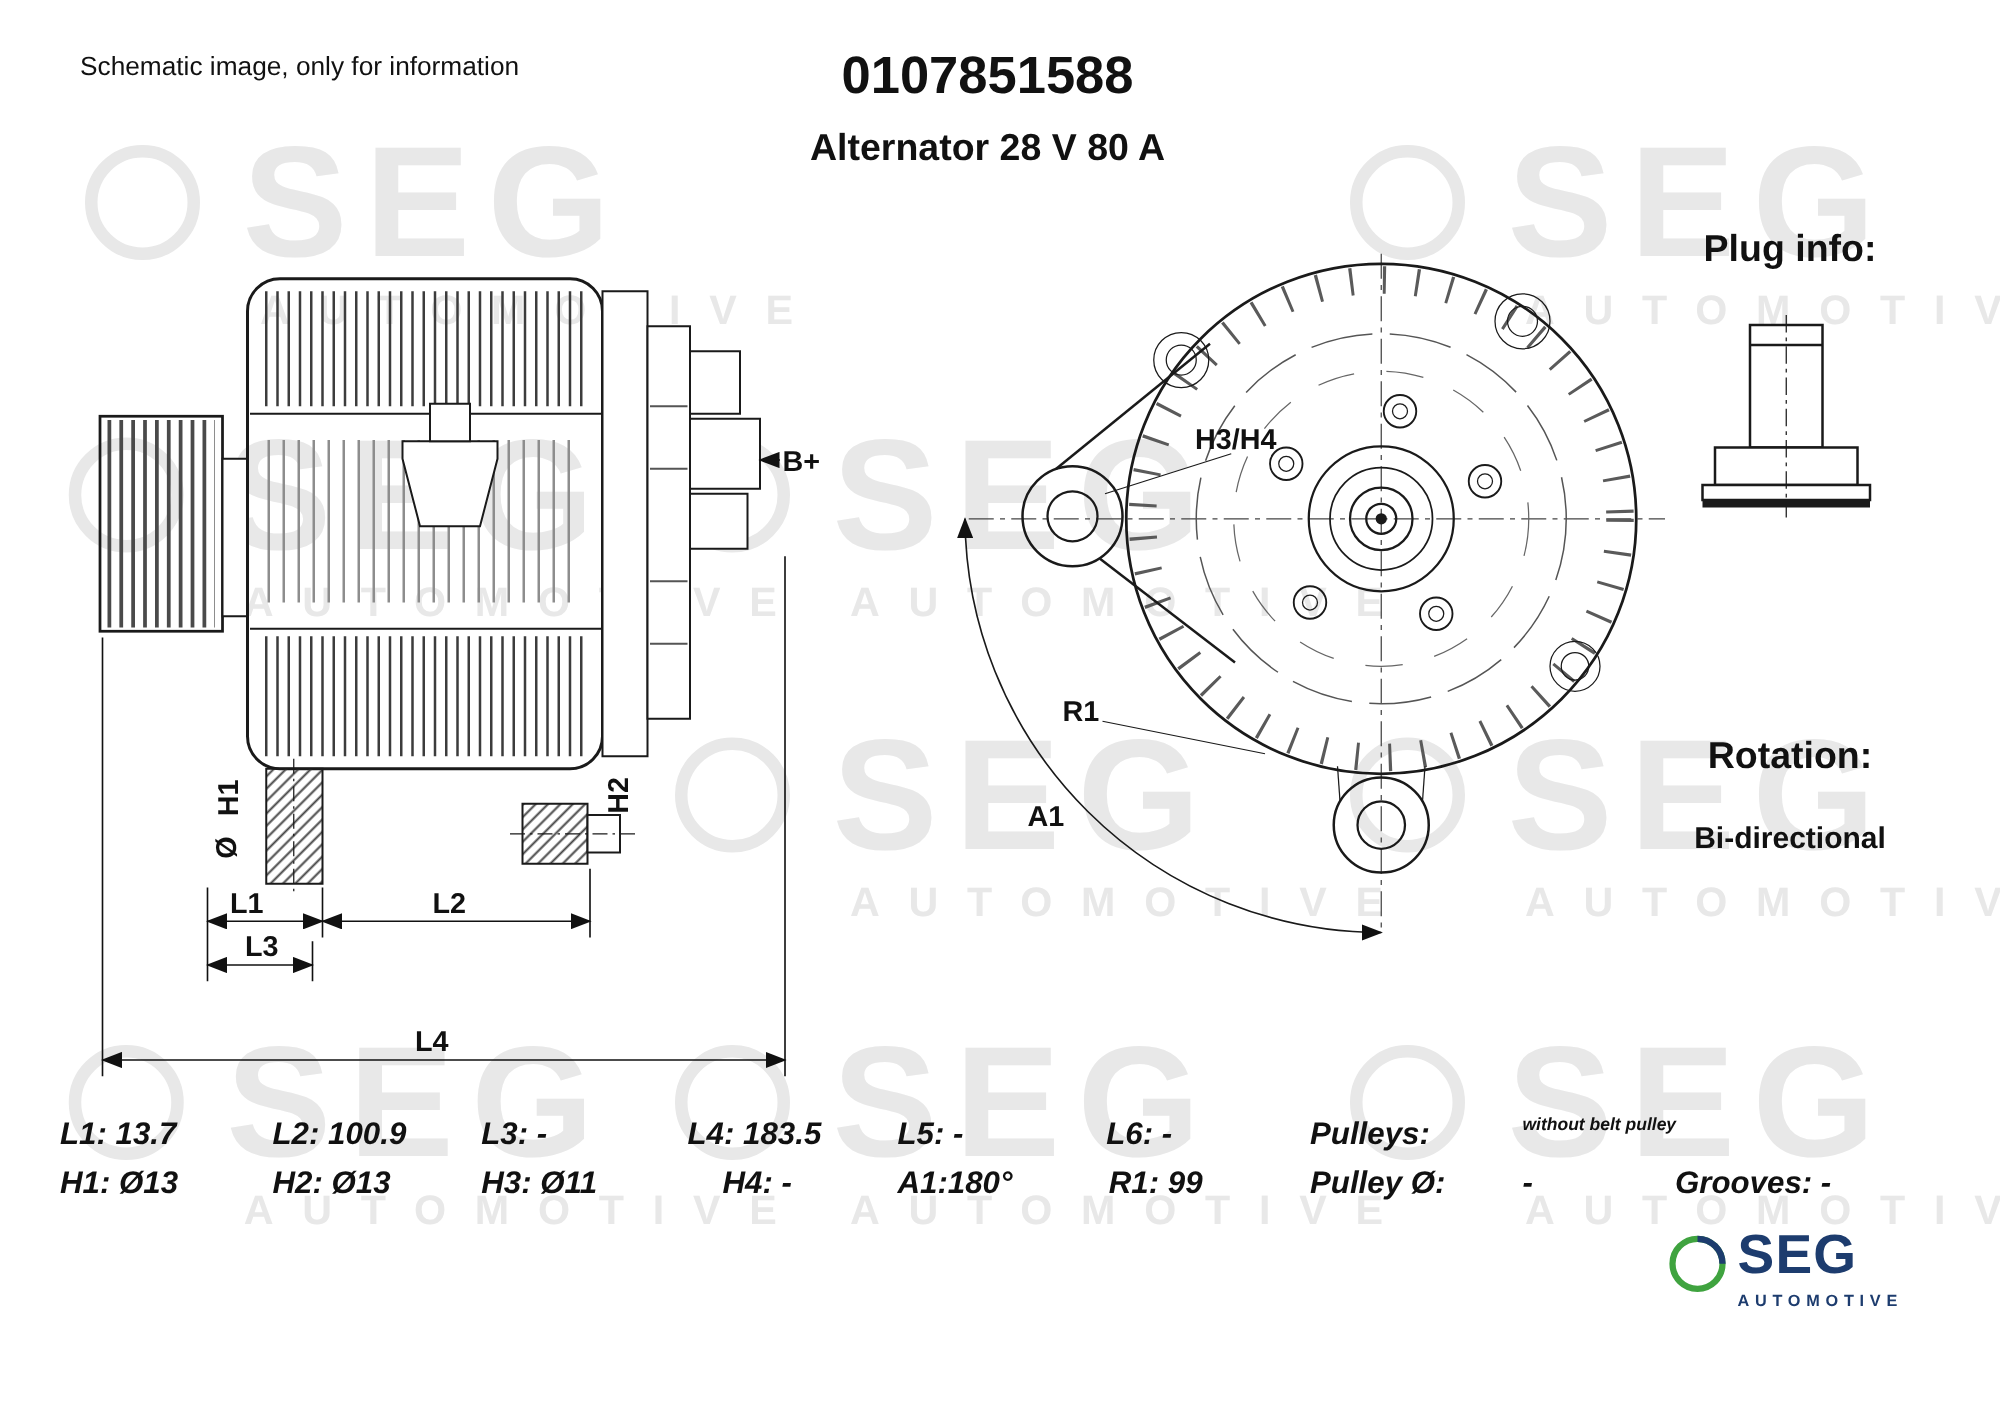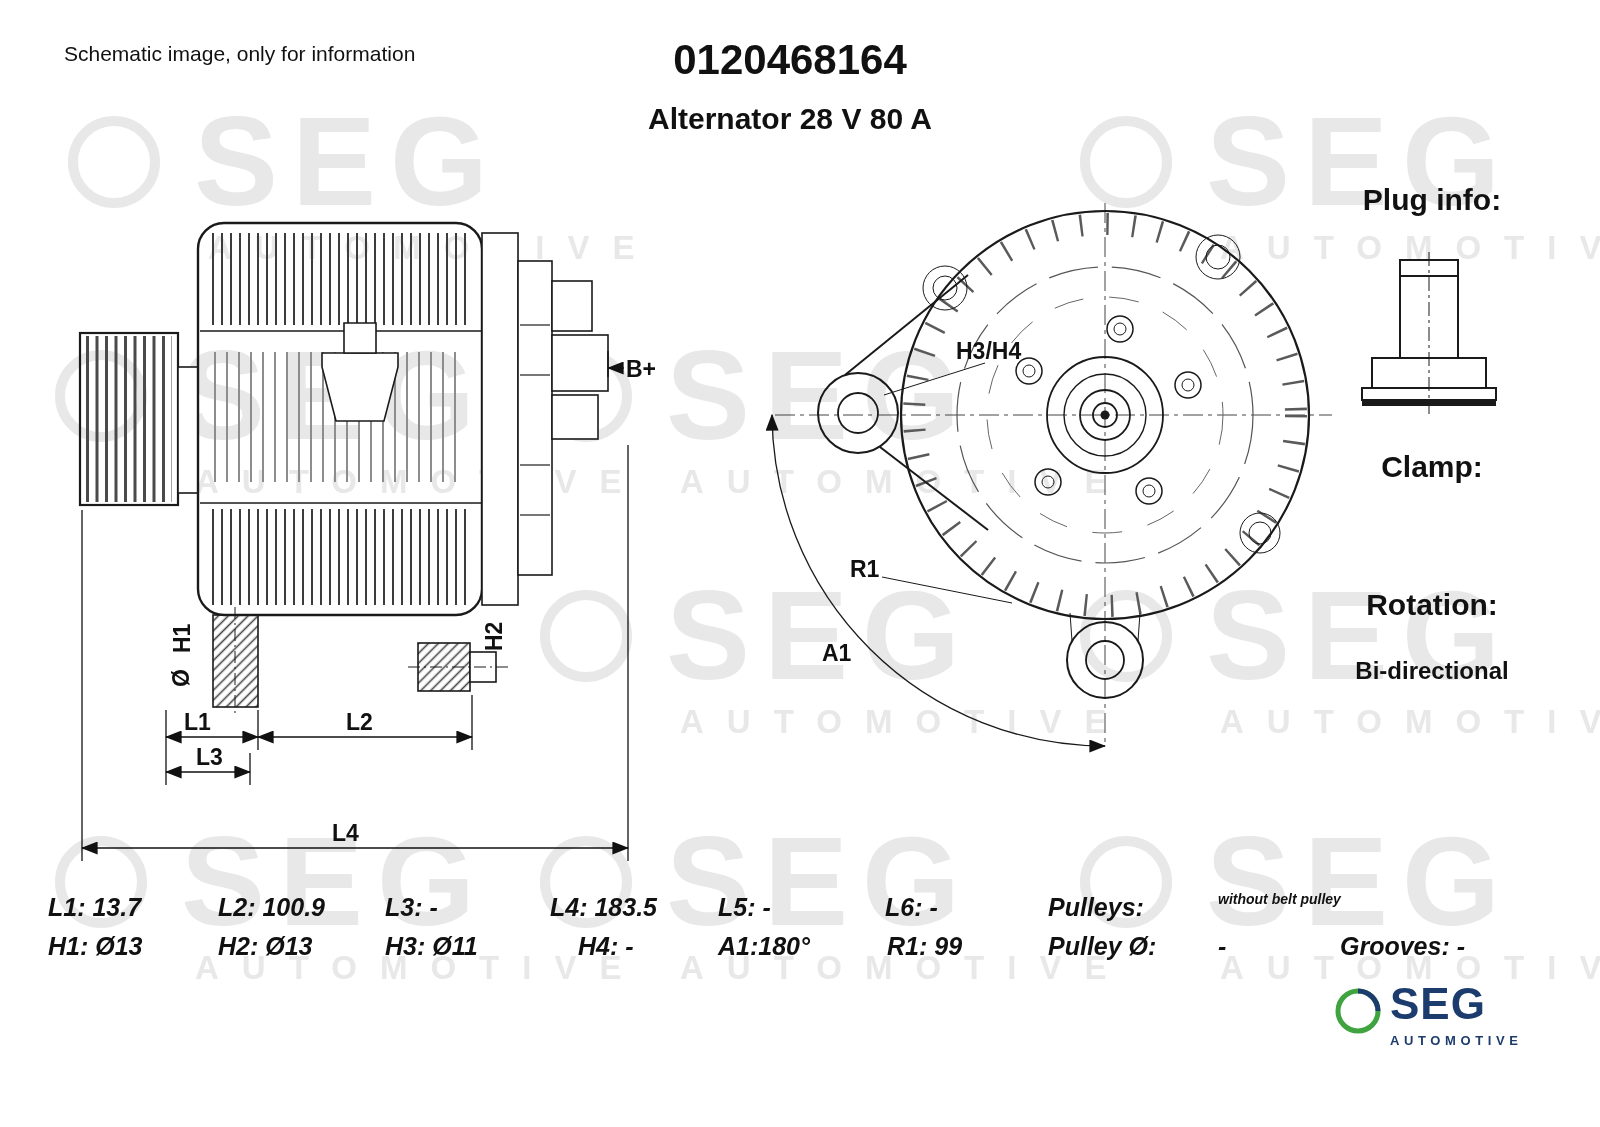--- a/index.html
+++ b/index.html
@@ -109,21 +109,21 @@
 <div class="wm" style="left:1080px;top:828px">
   <div class="wm-row">
       <span class="wm-ring"></span>
       <span class="wm-seg">SEG</span>
     </div>
   <div class="wm-auto">AUTOMOTIVE</div>
 </div>
 
 <div class="note">Schematic image, only for information</div>
 <div class="titleblock">
-  <div class="part-number">0120468164</div>
+  <div class="part-number">0107851588</div>
   <div class="product-title">Alternator 28 V 80 A</div>
 </div>
 
 <svg class="abs" style="left:60px;top:205px" width="600" height="680" viewBox="0 0 600 680">
   <defs>
     <marker id="arr" markerWidth="13" markerHeight="10" refX="12" refY="5" orient="auto-start-reverse">
       <path d="M0,0 L13,5 L0,10 z" fill="#111"></path>
     </marker>
     <pattern id="hatch" width="7" height="7" patternUnits="userSpaceOnUse" patternTransform="rotate(45)">
       <line x1="3.5" y1="0" x2="3.5" y2="7" stroke="#444" stroke-width="1.6"></line>
@@ -240,21 +240,20 @@
   </g>
   <g font-size="23" font-weight="bold" fill="#111">
     <text x="196" y="164">H3/H4</text>
     <text x="90" y="382">R1</text>
     <text x="62" y="466">A1</text>
   </g>
 </svg>
 
 <div class="info-panel">
   <div class="big ip-plug-label">Plug info:</div>
-  <div class="big ip-clamp-label">Clamp:</div>
   <div class="big ip-rot-label">Rotation:</div>
   <div class="val ip-rot-value">Bi-directional</div>
 </div>
 
 <svg class="abs" style="left:1352px;top:250px" width="160" height="168" viewBox="0 0 160 168">
   <g stroke="#1a1a1a" fill="none" stroke-width="2">
     <rect x="48" y="10" width="58" height="98" fill="#ffffff"></rect>
     <line x1="48" y1="26" x2="106" y2="26"></line>
     <rect x="20" y="108" width="114" height="30" fill="#ffffff"></rect>
     <rect x="10" y="138" width="134" height="12" fill="#ffffff"></rect>

